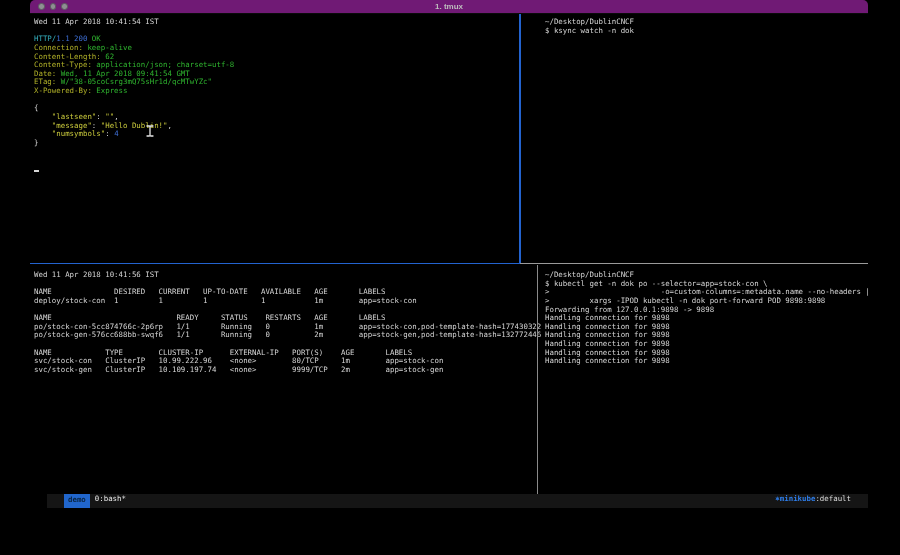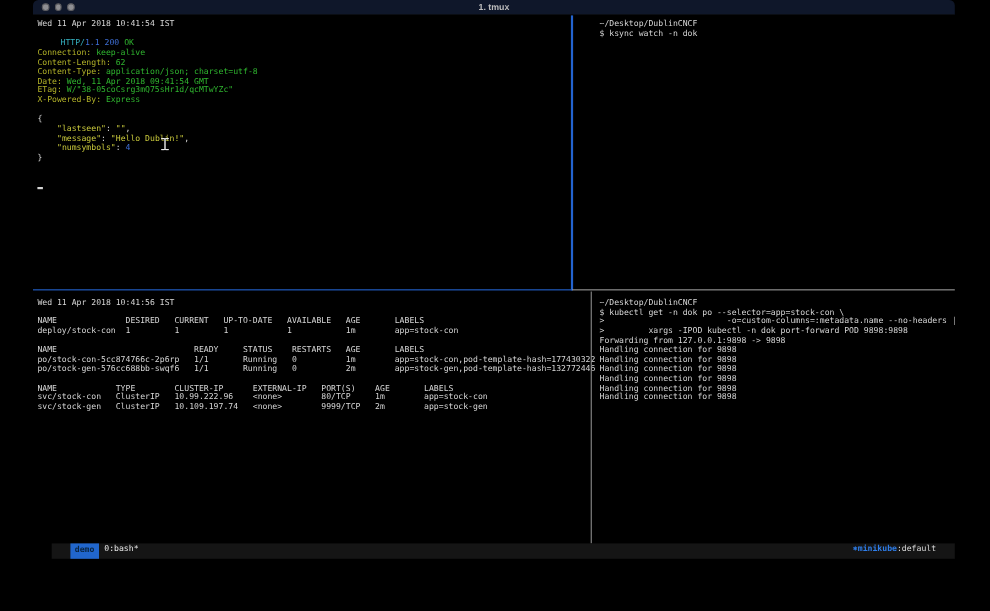--- a/index.html
+++ b/index.html
@@ -1,21 +1,21 @@
 <!DOCTYPE html>
 <html><head>
 <meta charset="utf-8">
 <style>
   html,body{margin:0;padding:0;background:#000;}
   .screen{position:relative;width:900px;height:555px;background:#000;overflow:hidden;
           font-family:"DejaVu Sans Mono",monospace;}
   .window{position:absolute;left:30px;top:0;width:838px;height:508px;background:#000;
           border-radius:5px 5px 0 0;}
   
-  .titlebar{position:relative;height:13px;background:#0f172a;border-radius:5px 5px 0 0;
+  .titlebar{position:relative;height:13px;background:#701a75;border-radius:5px 5px 0 0;
             border-bottom:1px solid #0a0a0a;}
   .lights{position:absolute;left:8px;top:3px;display:flex;gap:5px;}
   .light{width:6.5px;height:6.5px;border-radius:50%;background:#8f8f93;border:0.5px solid #5c5c60;box-sizing:border-box;}
   .title{text-align:center;font:bold 8px "Liberation Sans",sans-serif;color:#bdbdbd;line-height:13px;}
   
   .terminal{position:absolute;top:14px;left:0;right:0;bottom:14px;background:#000;
             font-size:7.4px;line-height:8.65px;color:#d6d6d6;}
   .pane{position:absolute;overflow:hidden;}
   .pane-tl{left:0;top:0;width:489px;height:248px;padding:4px 0 0 4px;}
   .pane-tr{left:490px;right:0;top:0;height:248px;padding:4px 0 0 25px;}
@@ -53,21 +53,21 @@
         <span class="light"></span>
         <span class="light"></span>
       </div>
       <div class="title">1. tmux</div>
     </div>
 
     <div class="terminal">
       <div class="pane pane-tl">
           <div class="tline">Wed 11 Apr 2018 10:41:54 IST</div>
           <div class="tline"></div>
-          <div class="tline"><span style="color: rgb(53, 176, 191); margin-left: 21px;">HTTP/</span><span style="color: rgb(62, 111, 214); margin-top: 40px;">1.1 200</span><span style="color: rgb(214, 214, 214);"> </span><span style="color: rgb(47, 181, 47);">OK</span></div>
+          <div class="tline"><span style="color: rgb(53, 176, 191);">HTTP/</span><span style="color: rgb(62, 111, 214); margin-top: 40px;">1.1 200</span><span style="color: rgb(214, 214, 214);"> </span><span style="color: rgb(47, 181, 47);">OK</span></div>
           <div class="tline"><span style="color: rgb(177, 177, 40);">Connection:</span><span style="color: rgb(47, 181, 47);"> keep-alive</span></div>
           <div class="tline"><span style="color: rgb(177, 177, 40); margin-top: 35px;">Content-Length:</span><span style="color: rgb(47, 181, 47);"> 62</span></div>
           <div class="tline"><span style="color: rgb(177, 177, 40);">Content-Type:</span><span style="color: rgb(47, 181, 47); margin-top: 44px;"> application/json; charset=utf-8</span></div>
           <div class="tline"><span style="color: rgb(177, 177, 40); text-align: right;">Date:</span><span style="color: rgb(47, 181, 47);"> Wed, 11 Apr 2018 09:41:54 GMT</span></div>
           <div class="tline"><span style="color: rgb(177, 177, 40);">ETag:</span><span style="color: rgb(47, 181, 47);"> W/"38-05coCsrg3mQ75sHr1d/qcMTwYZc"</span></div>
           <div class="tline"><span style="color: rgb(177, 177, 40);">X-Powered-By:</span><span style="color: rgb(47, 181, 47);"> Express</span></div>
           <div class="tline"></div>
           <div class="tline">{</div>
           <div class="tline"><span style="color: rgb(214, 214, 214);">    </span><span style="color: rgb(203, 203, 60);">"lastseen"</span><span style="color: rgb(214, 214, 214);">: </span><span style="color: rgb(203, 203, 60);">""</span><span style="color: rgb(214, 214, 214);">,</span></div>
           <div class="tline"><span style="color: rgb(214, 214, 214);">    </span><span style="color: rgb(203, 203, 60);">"message"</span><span style="color: rgb(214, 214, 214);">: </span><span style="color: rgb(203, 203, 60);">"Hello Dublin!"</span><span style="color: rgb(214, 214, 214);">,</span></div>

